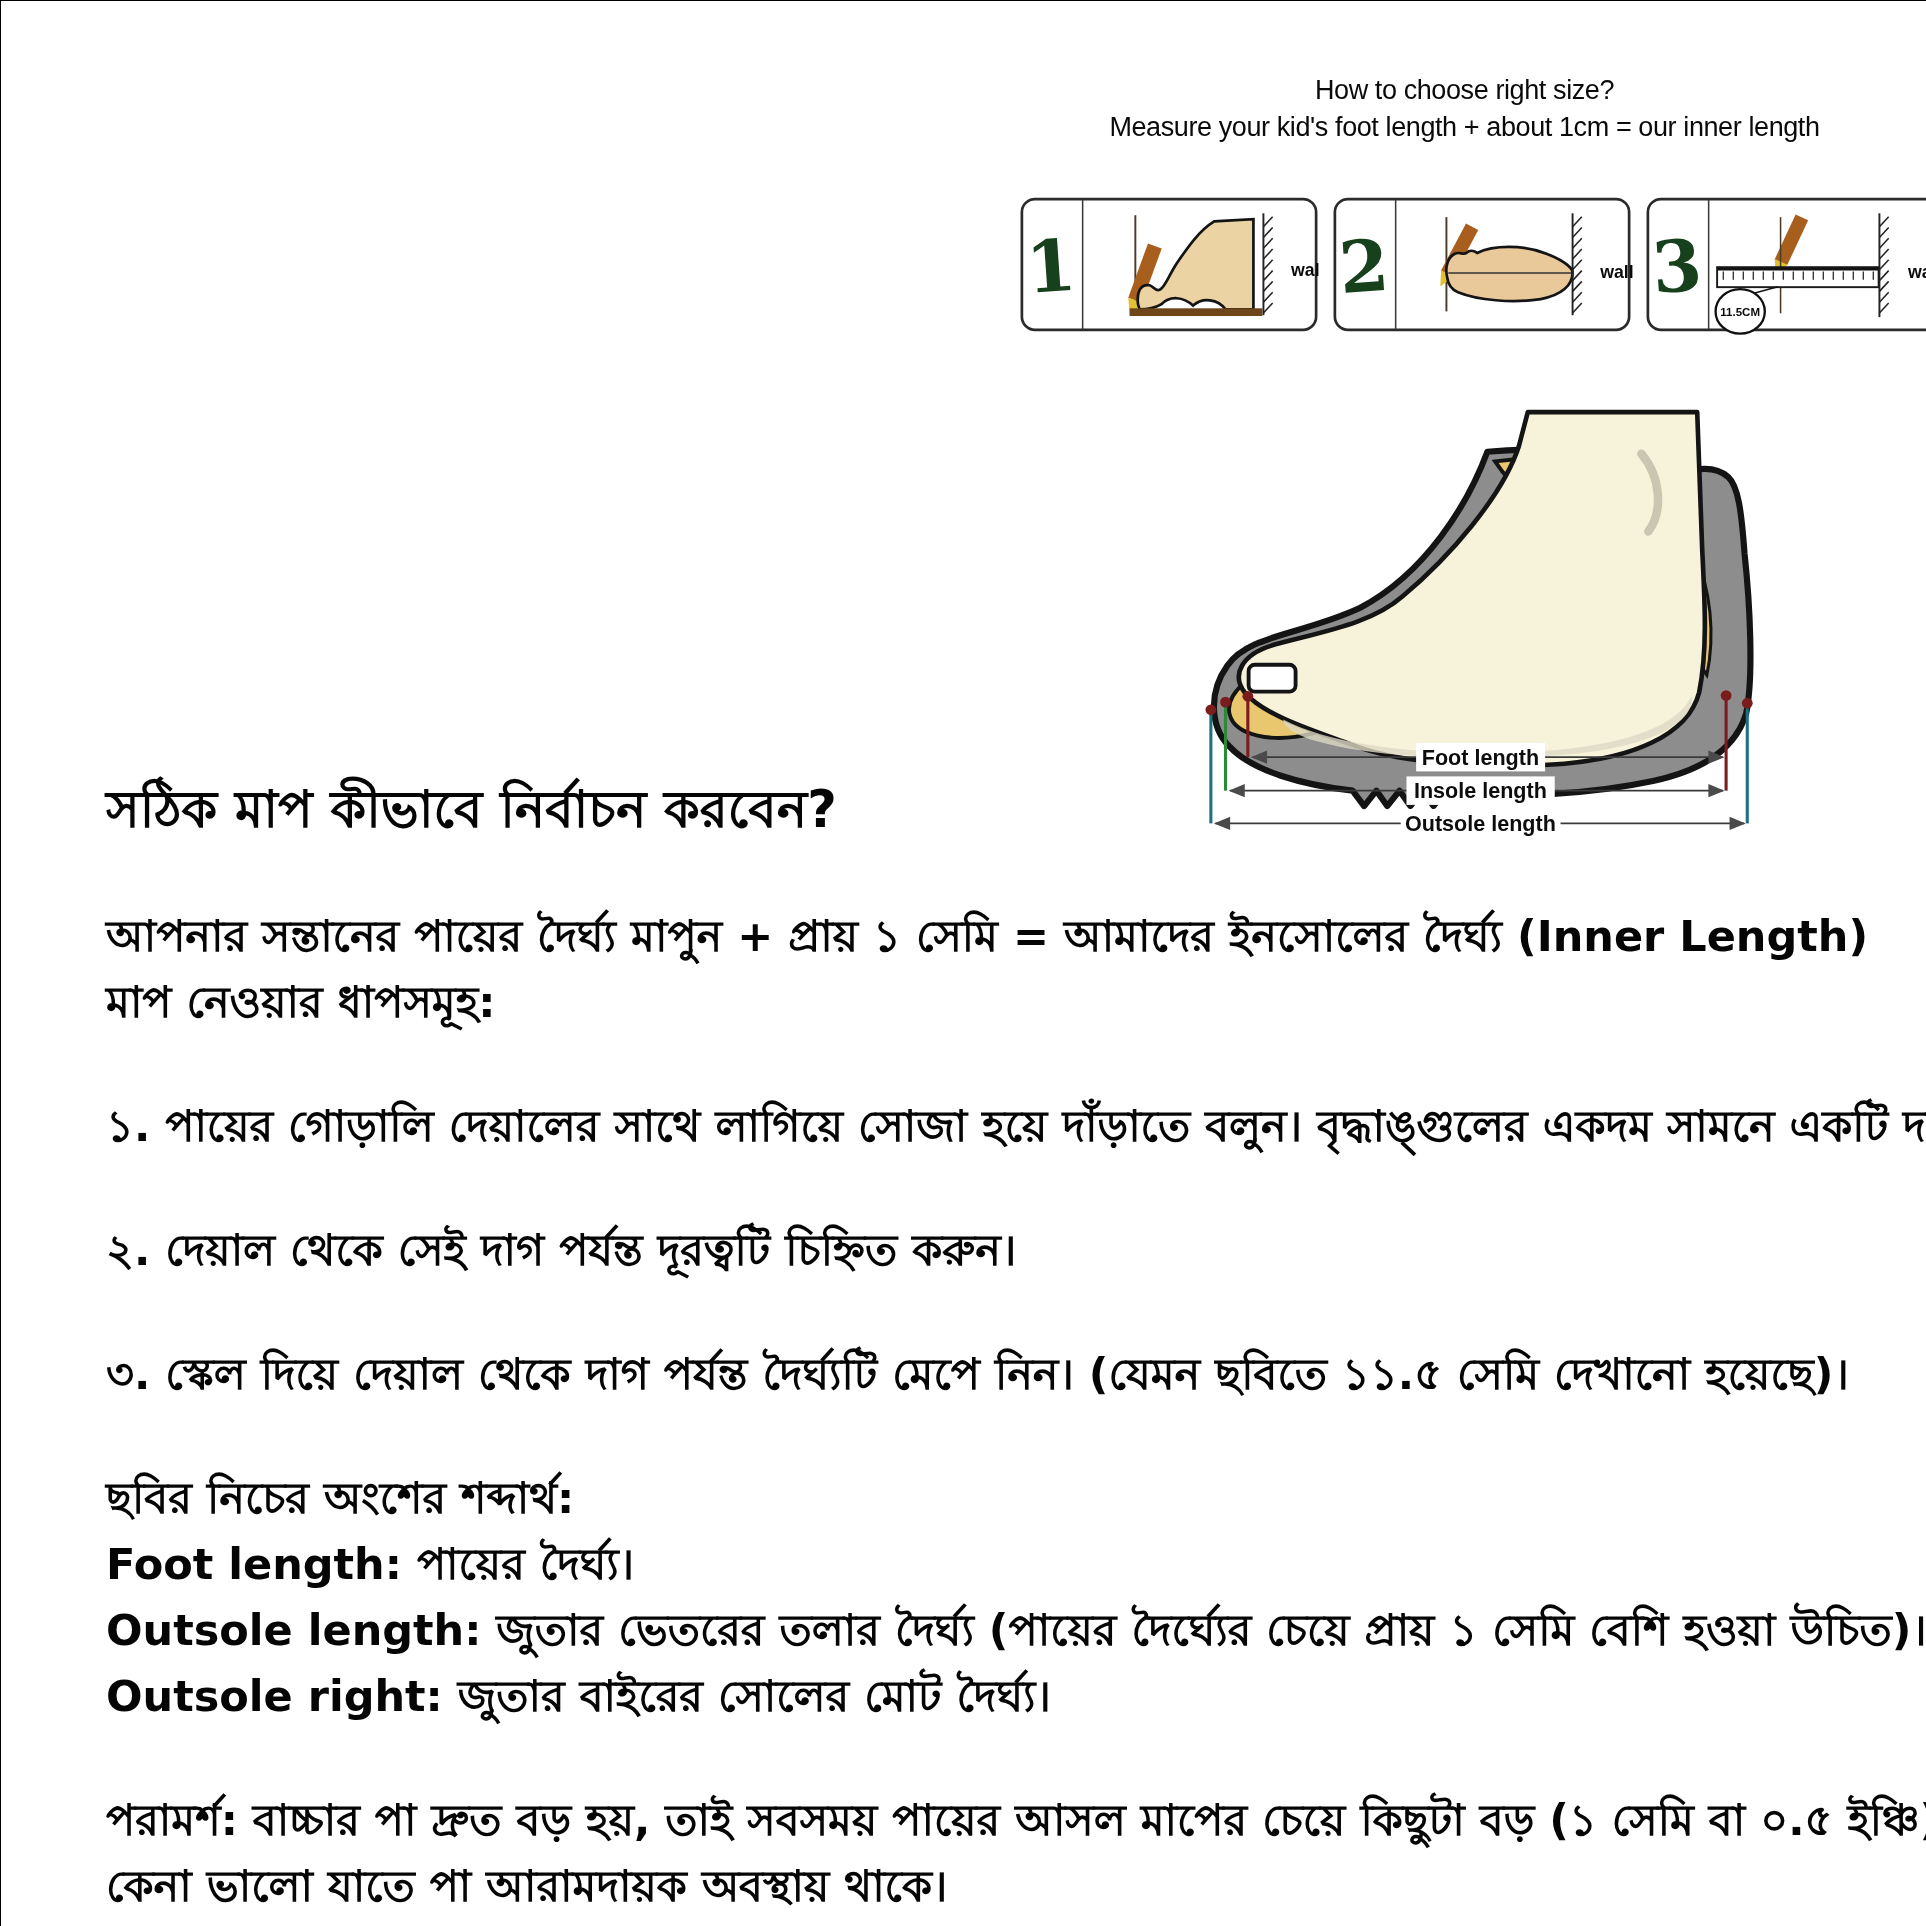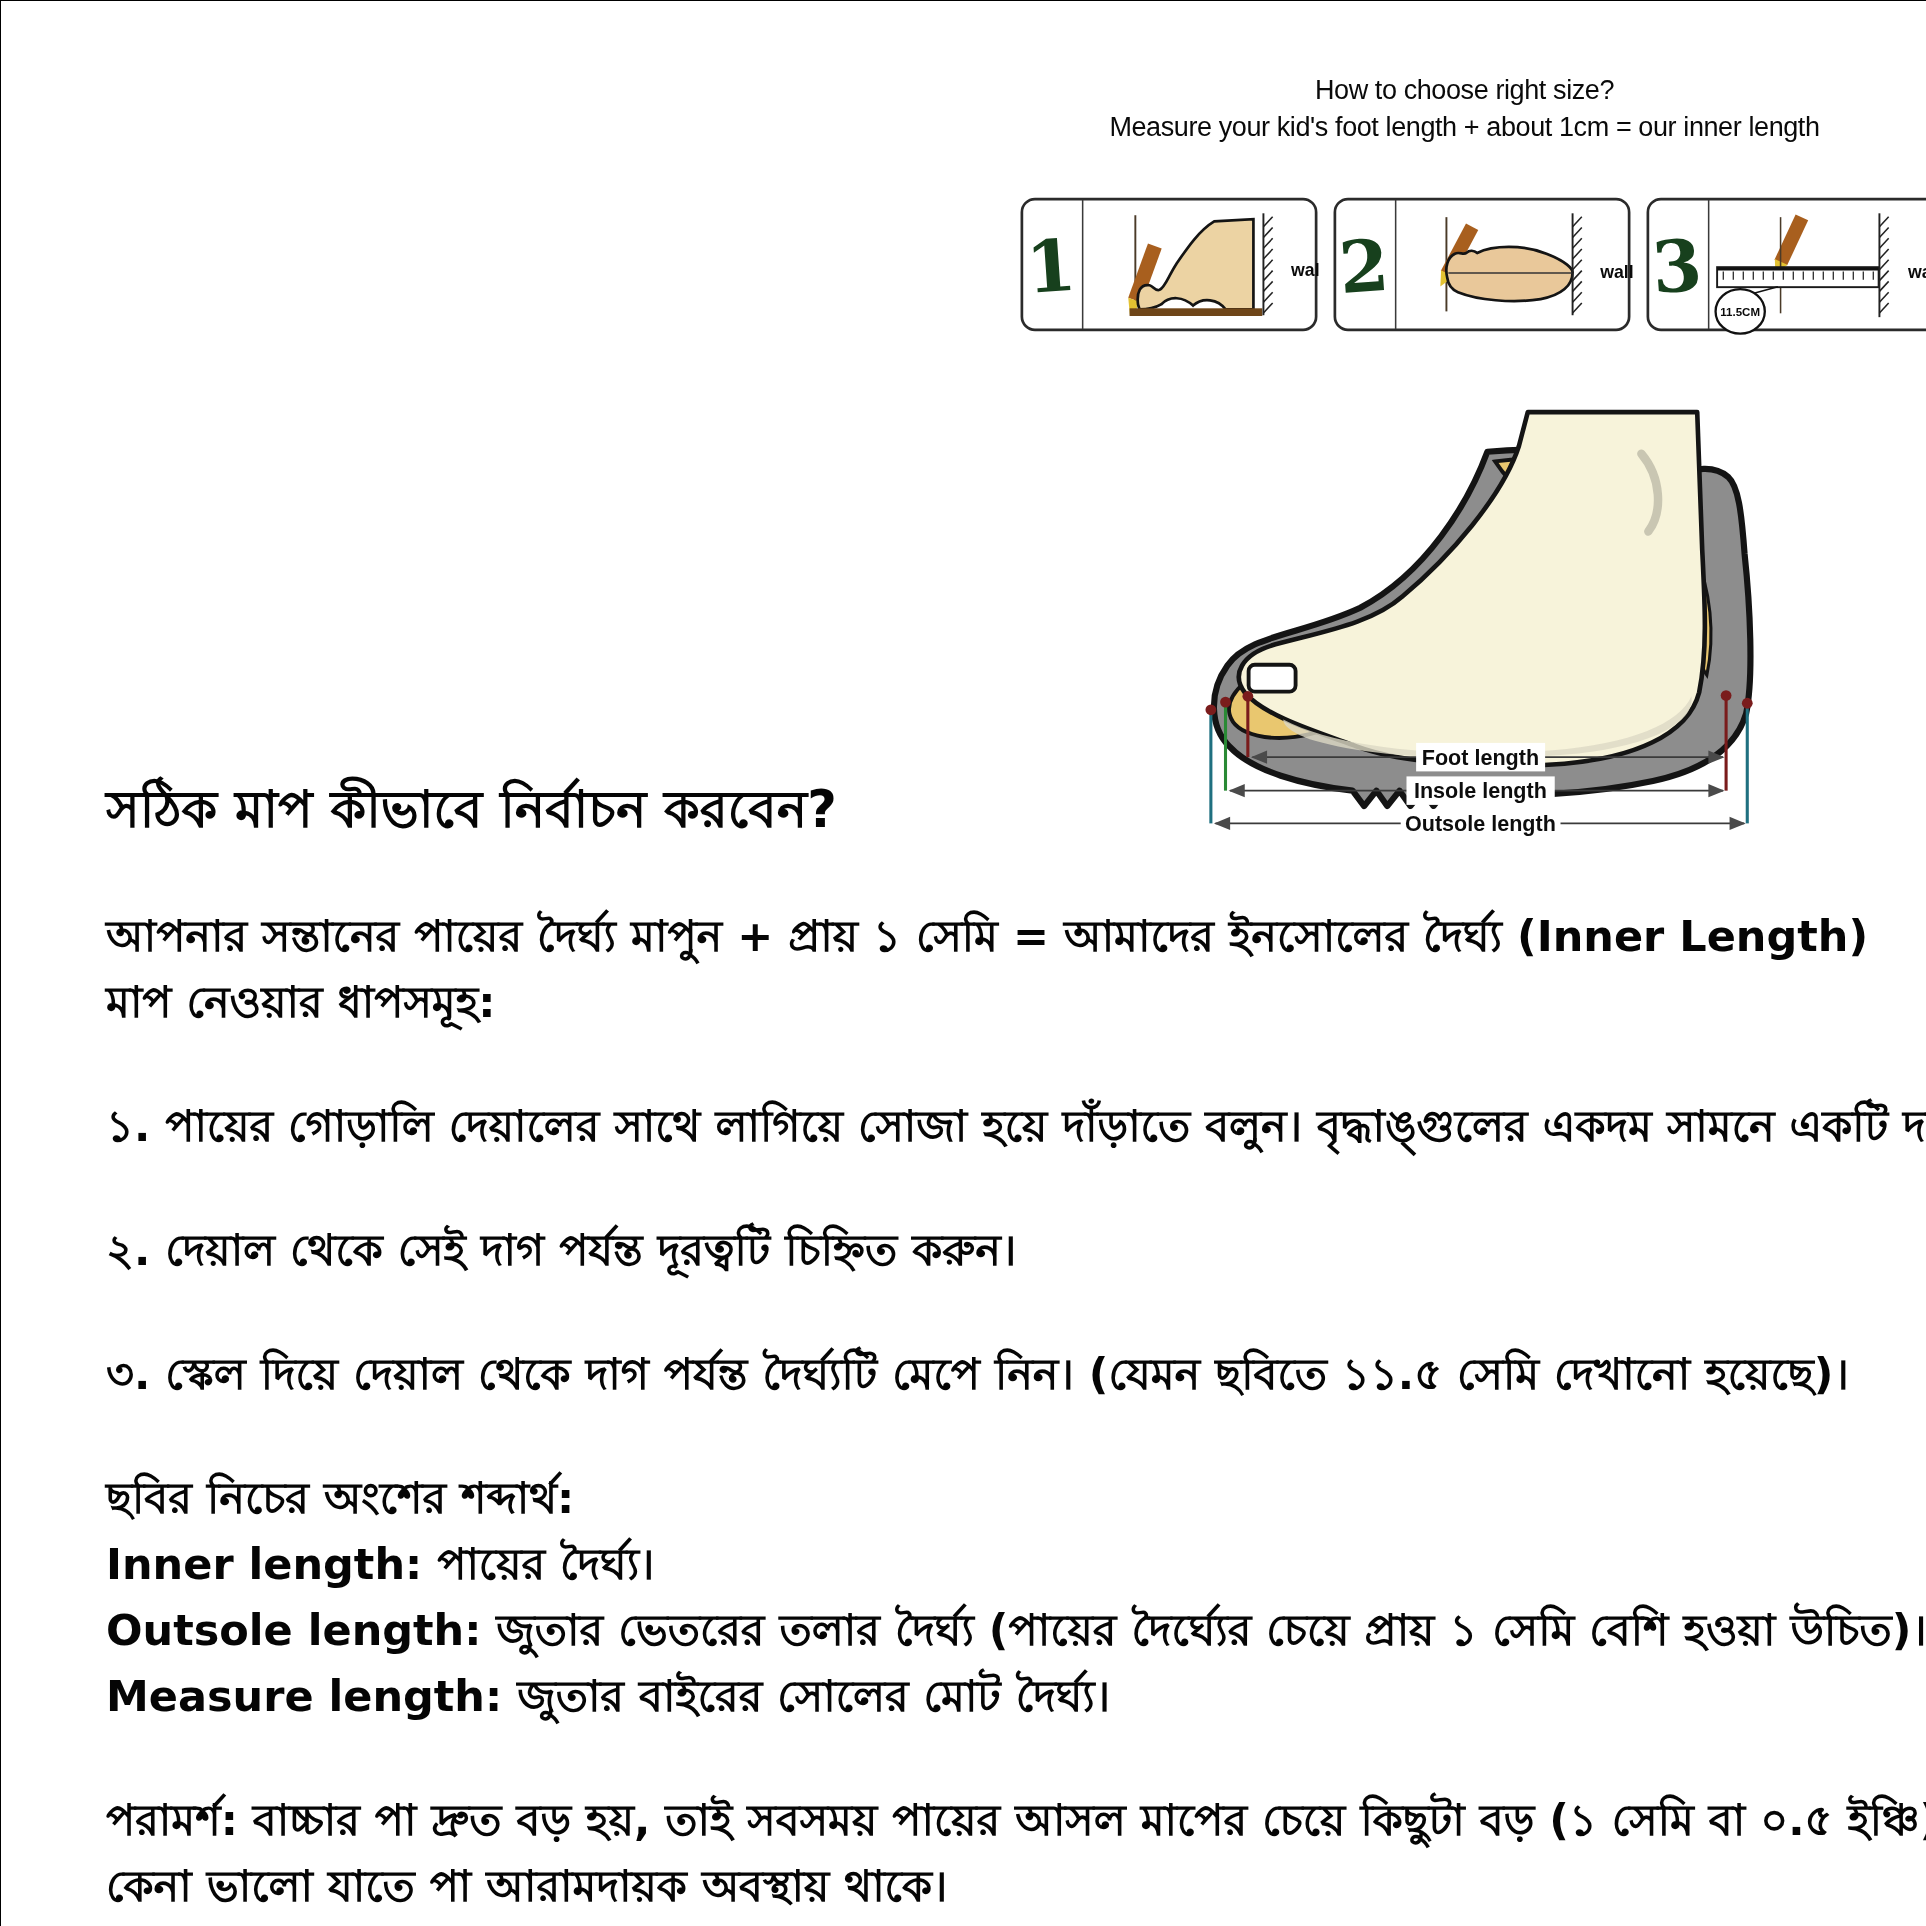--- a/index.html
+++ b/index.html
@@ -217,22 +217,22 @@
 
     <p>আপনার সন্তানের পায়ের দৈর্ঘ্য মাপুন + প্রায় ১ সেমি = আমাদের ইনসোলের দৈর্ঘ্য (Inner Length)</p>
     <p class="block-gap">মাপ নেওয়ার ধাপসমূহ:</p>
 
     <p class="step">১. পায়ের গোড়ালি দেয়ালের সাথে লাগিয়ে সোজা হয়ে দাঁড়াতে বলুন। বৃদ্ধাঙ্গুলের একদম সামনে একটি দাগ দিন।</p>
     <p class="step">২. দেয়াল থেকে সেই দাগ পর্যন্ত দূরত্বটি চিহ্নিত করুন।</p>
     <p class="step">৩. স্কেল দিয়ে দেয়াল থেকে দাগ পর্যন্ত দৈর্ঘ্যটি মেপে নিন। (যেমন ছবিতে ১১.৫ সেমি দেখানো হয়েছে)।</p>
 
     <div class="block-gap">
       <p>ছবির নিচের অংশের শব্দার্থ:</p>
-      <p><span class="gloss-term">Inner length:</span><span> পায়ের দৈর্ঘ্য।</span></p>
+      <p><span class="gloss-term">Foot length:</span><span> পায়ের দৈর্ঘ্য।</span></p>
       <p><span class="gloss-term">Outsole length:</span><span> জুতার ভেতরের তলার দৈর্ঘ্য (পায়ের দৈর্ঘ্যের চেয়ে প্রায় ১ সেমি বেশি হওয়া উচিত)।</span></p>
-      <p><span class="gloss-term">Measure length:</span><span> জুতার বাইরের সোলের মোট দৈর্ঘ্য।</span></p>
+      <p><span class="gloss-term">Outsole right:</span><span> জুতার বাইরের সোলের মোট দৈর্ঘ্য।</span></p>
     </div>
 
     <p class="tip">পরামর্শ: বাচ্চার পা দ্রুত বড় হয়, তাই সবসময় পায়ের আসল মাপের চেয়ে কিছুটা বড় (১ সেমি বা ০.৫ ইঞ্চি) জুতা কেনা ভালো যাতে পা আরামদায়ক অবস্থায় থাকে।</p>
   </div>
 
 </div>
 
 
 </body></html>

